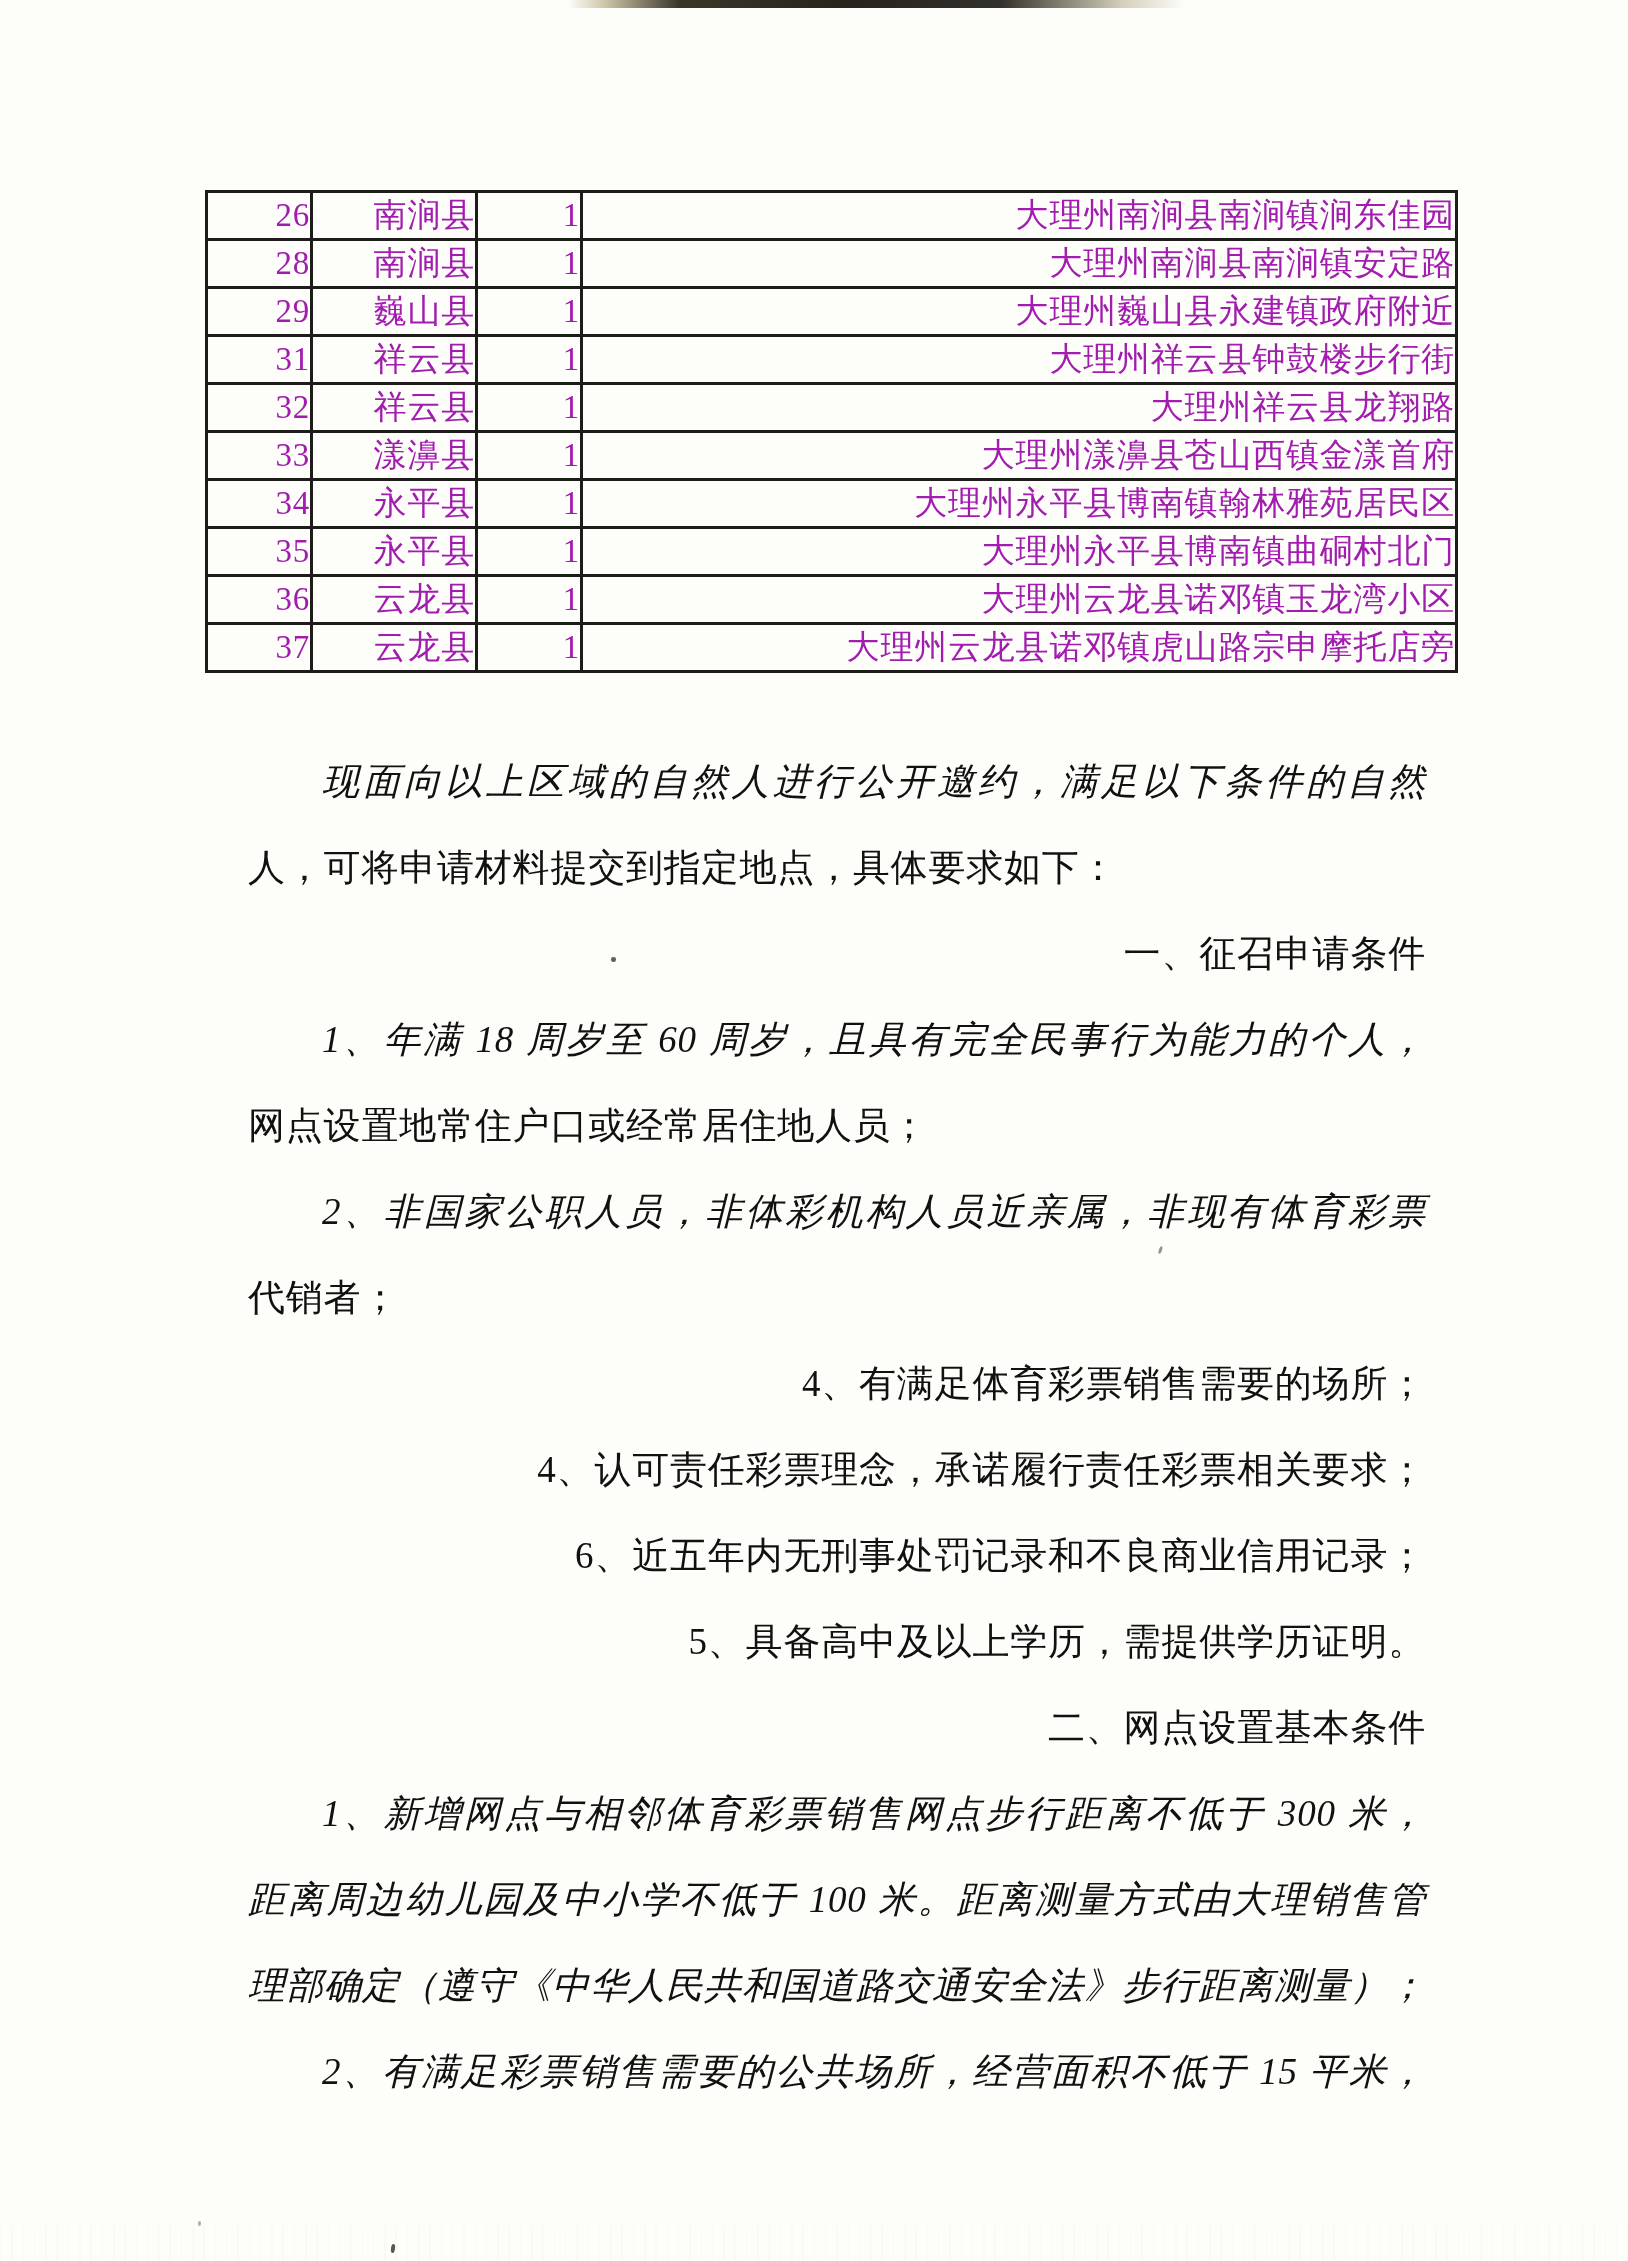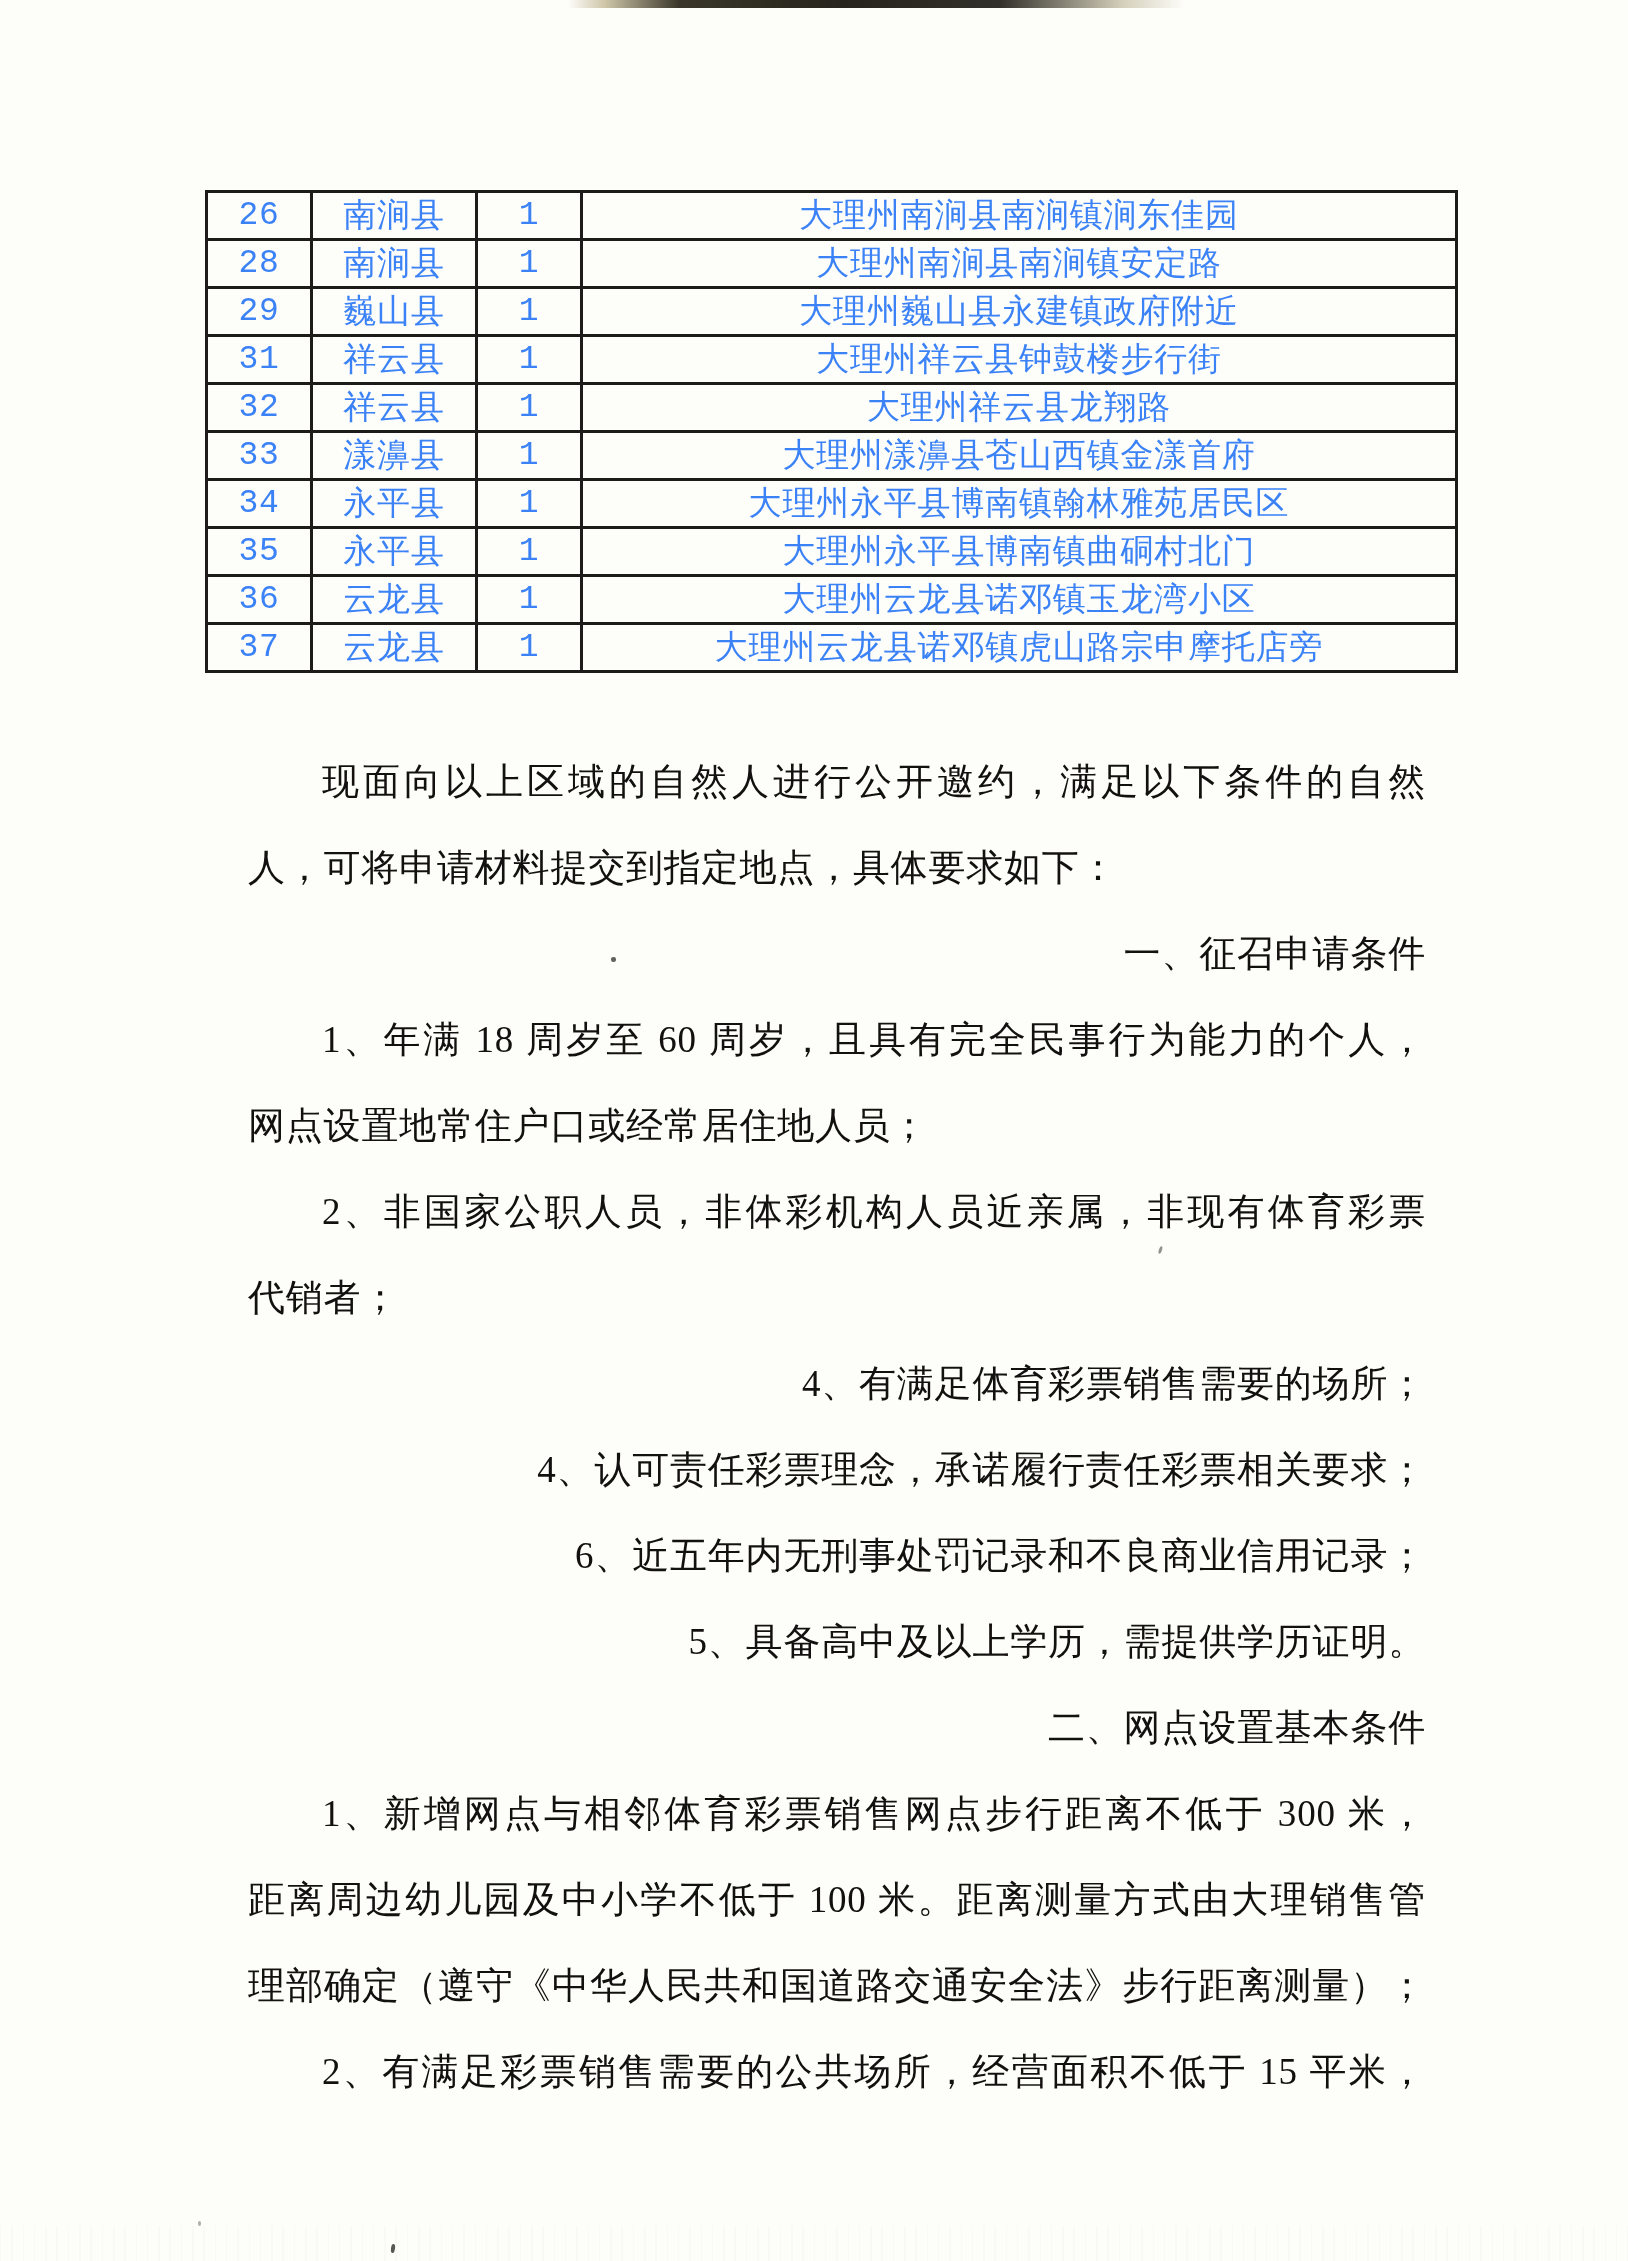--- a/index.html
+++ b/index.html
@@ -47,26 +47,25 @@
     position: absolute;
     left: 205px; top: 190px;
     width: 1253px;
     border-collapse: collapse;
     table-layout: fixed;
   }
   .net-table td {
     border: 3px solid #1d1c1a;
     height: 43px;
     padding: 0;
-    text-align: center;
+    text-align: right;
     vertical-align: middle;
     font-size: 33px;
     letter-spacing: 0.8px;
-    color: #3b82f6;
-    font-family: Liberation Mono, monospace;
+    color: #a21caf;
   }
   .net-table col.c-no     { width: 105px; }
   .net-table col.c-county { width: 165px; }
   .net-table col.c-count  { width: 105px; }
   .net-table col.c-addr   { width: auto;  }
 
   
   .body-text {
     position: absolute;
     left: 248px; top: 739px;
@@ -78,20 +77,21 @@
   .body-text .line {
     height: 86px;
     line-height: 86px;
     text-align: left;
   }
   .body-text .line.indent { padding-left: 74px; text-align: right; }
   .body-text .line.fill {
     text-align: justify;
     text-align-last: justify;
     text-justify: inter-character;
+    font-style: italic;
   }
 </style>
 </head>
 <body>
 
 <div class="scan-strip"></div>
 
 <table class="net-table">
   <colgroup>
     <col class="c-no">

